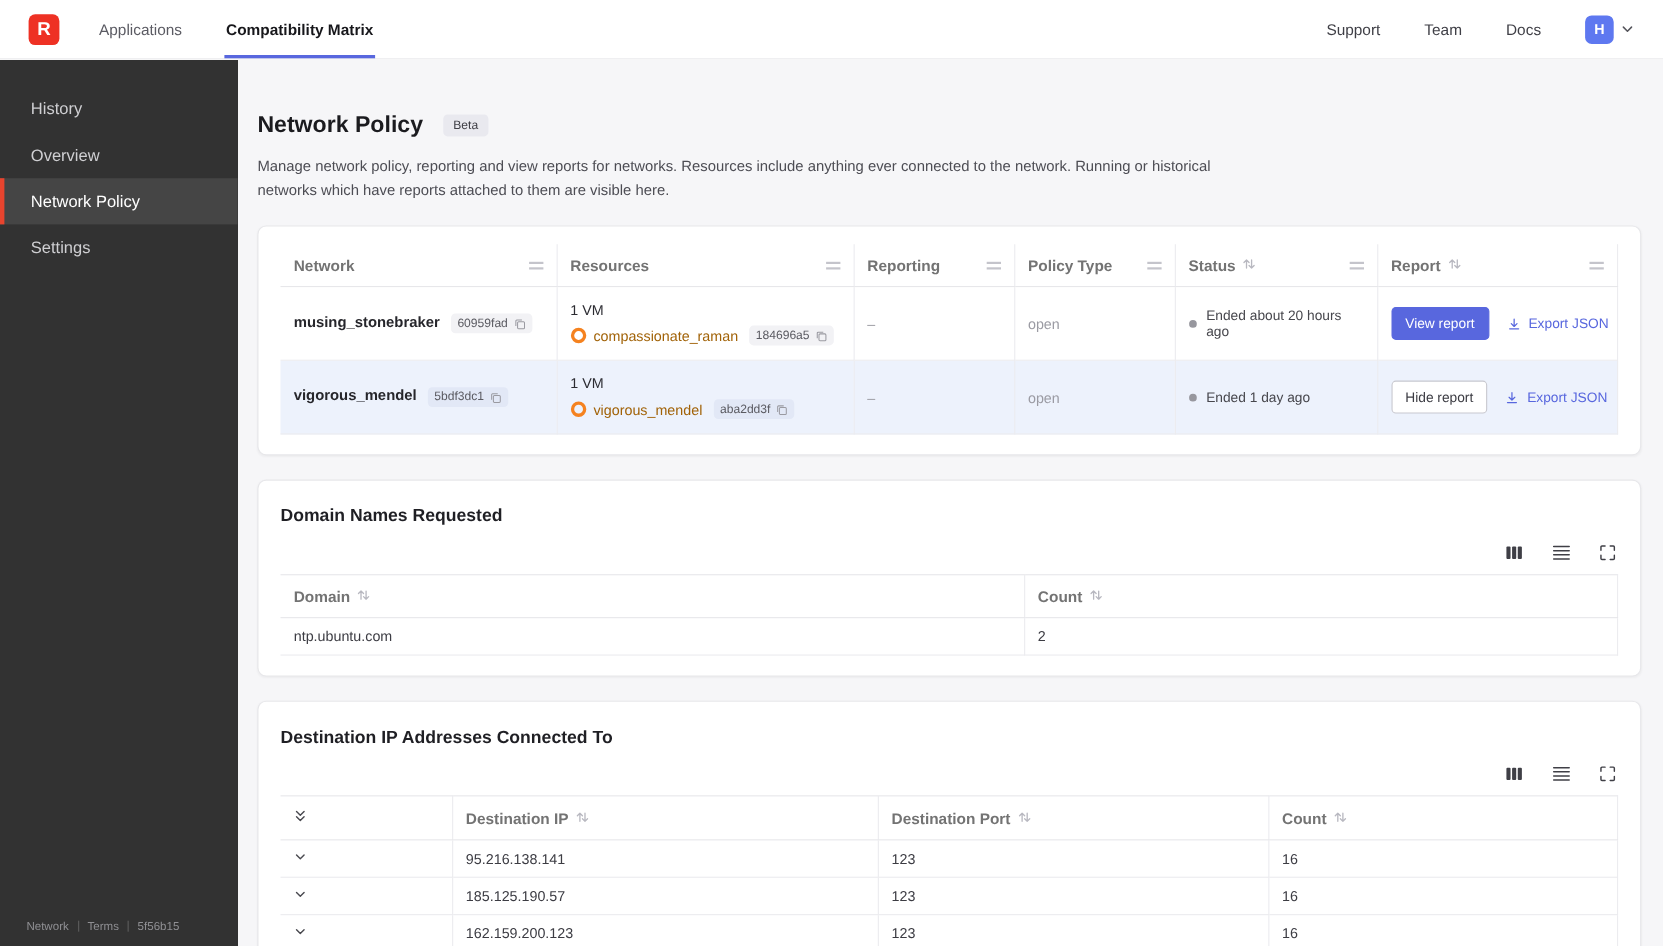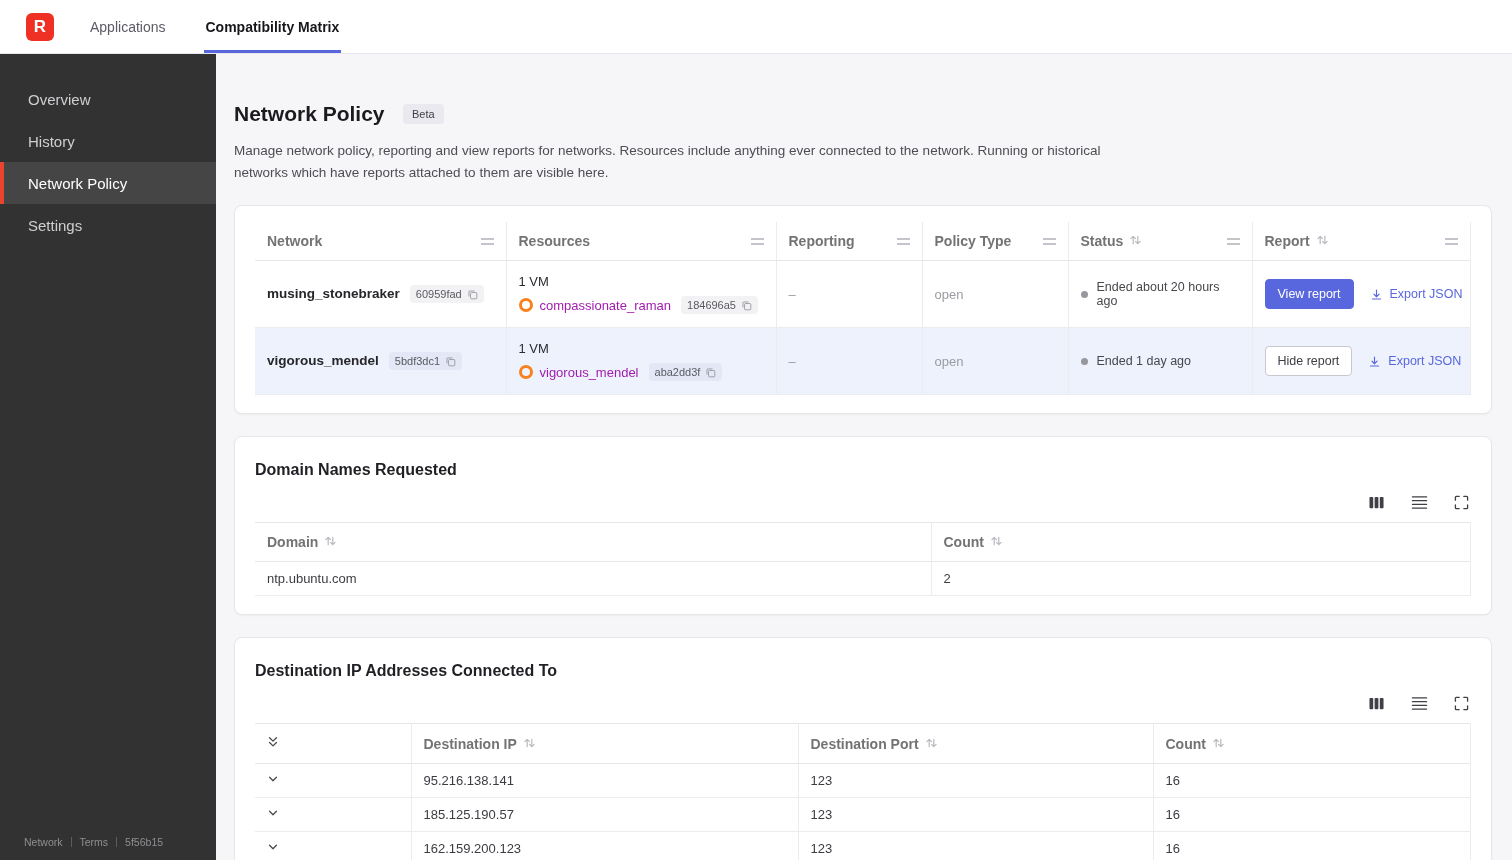--- a/index.html
+++ b/index.html
@@ -112,21 +112,21 @@
     padding:3px 6px; border-radius:4px; margin-left:10px; white-space:nowrap;
   }
   .dt tr.selected .badge { background:#e2e8f6; }
   .copy-ic { color:#9a9aa1; cursor:pointer; display:inline-flex; }
   .res-line1 { font-size:13px; color:#2c2c32; margin-bottom:7px; }
   .res-line2 { display:flex; align-items:center; }
   .res-icon {
     width:14px; height:14px; border-radius:50%; flex:none;
     border:3.5px solid #f5821f; display:inline-block; margin-right:7px;
   }
-  .res-name { font-size:13px; color:#a21caf; }
+  .res-name { font-size:13px; color:#a16207; }
   .status-cell { display:flex; align-items:center; font-size:12.5px; color:#47474d; }
   .dot { width:7px; height:7px; border-radius:50%; background:#97979e; margin-right:9px; flex:none; }
   .report-cell { display:flex; align-items:center; }
   .btn-primary {
     background:#5867de; color:#fff; border:1px solid #5867de; border-radius:4px;
     font-size:12.5px; padding:7px 12px; cursor:pointer; font-family:inherit; white-space:nowrap;
   }
   .btn-outline {
     background:#fff; color:#3c3c43; border:1px solid #c8c8cf; border-radius:4px;
     font-size:12.5px; padding:7px 12px; cursor:pointer; font-family:inherit; white-space:nowrap;
@@ -143,26 +143,37 @@
 <body>
 
 <header class="topbar">
   <div class="tb-left">
     <div class="logo">R</div>
     <nav class="tabs">
       <a class="tab">Applications</a>
       <a class="tab active">Compatibility Matrix</a>
     </nav>
   </div>
+  <div class="tb-right">
+    <a class="tb-link">Support</a>
+    <a class="tb-link">Team</a>
+    <a class="tb-link">Docs</a>
+    <div class="avatar">H</div>
+    <span class="tb-caret">
+      <svg width="13" height="13" viewBox="0 0 14 14">
+          <path d="M3 5l4 4 4-4" fill="none" stroke="currentColor" stroke-width="1.5" stroke-linecap="round" stroke-linejoin="round"></path>
+        </svg>
+    </span>
+  </div>
 </header>
 
 <aside class="sidebar">
   <div class="side-items">
+    <div class="side-item">History</div>
     <div class="side-item">Overview</div>
-    <div class="side-item">History</div>
     <div class="side-item active">Network Policy</div>
     <div class="side-item">Settings</div>
   </div>
   <div class="side-footer">
     <a>Network</a>
     <span class="sep"></span>
     <a>Terms</a>
     <span class="sep"></span>
     <span>5f56b15</span>
   </div>

